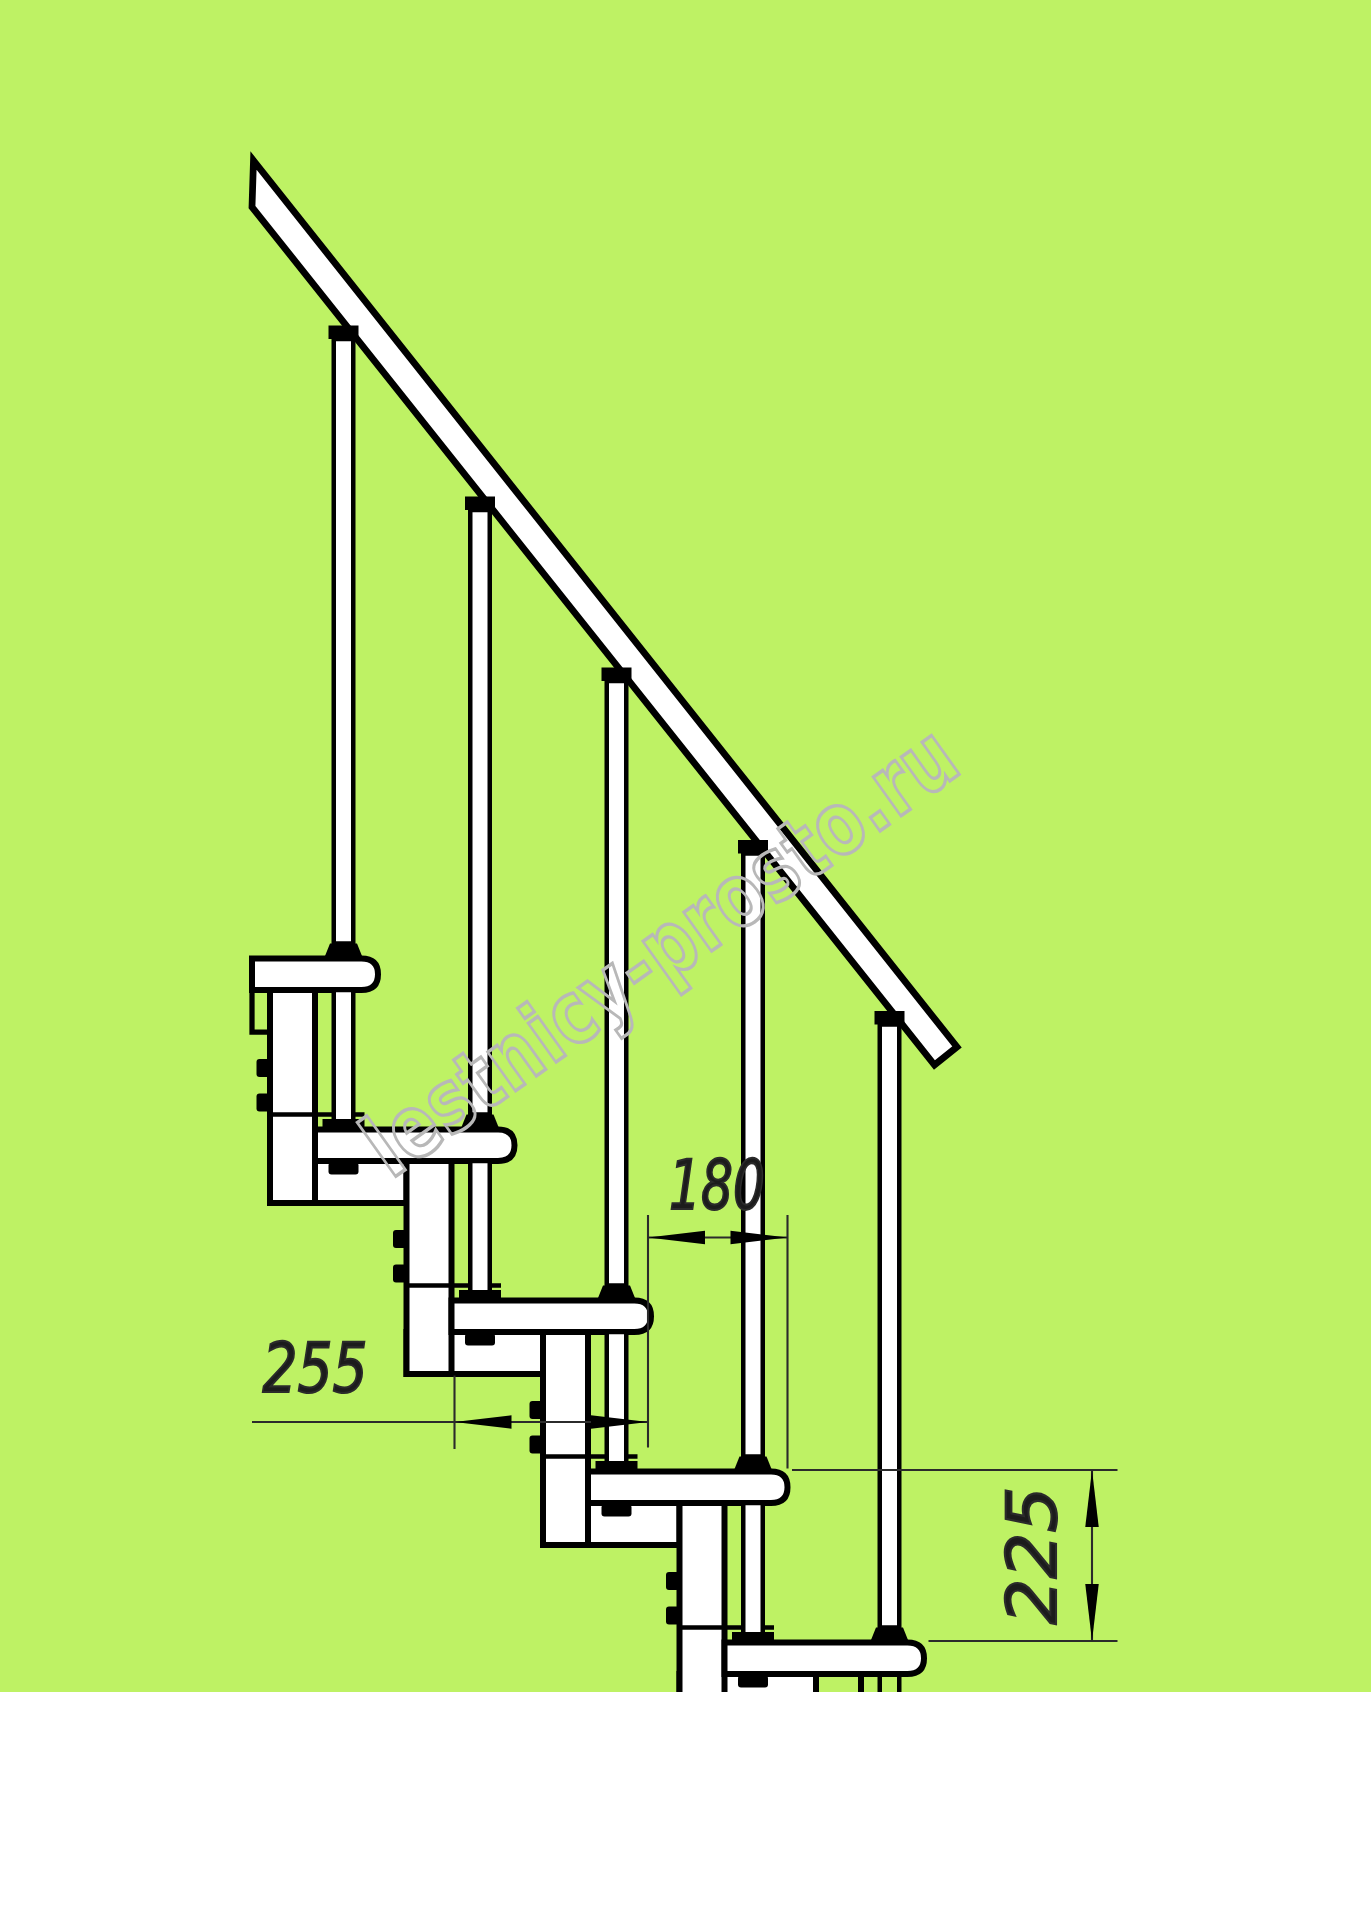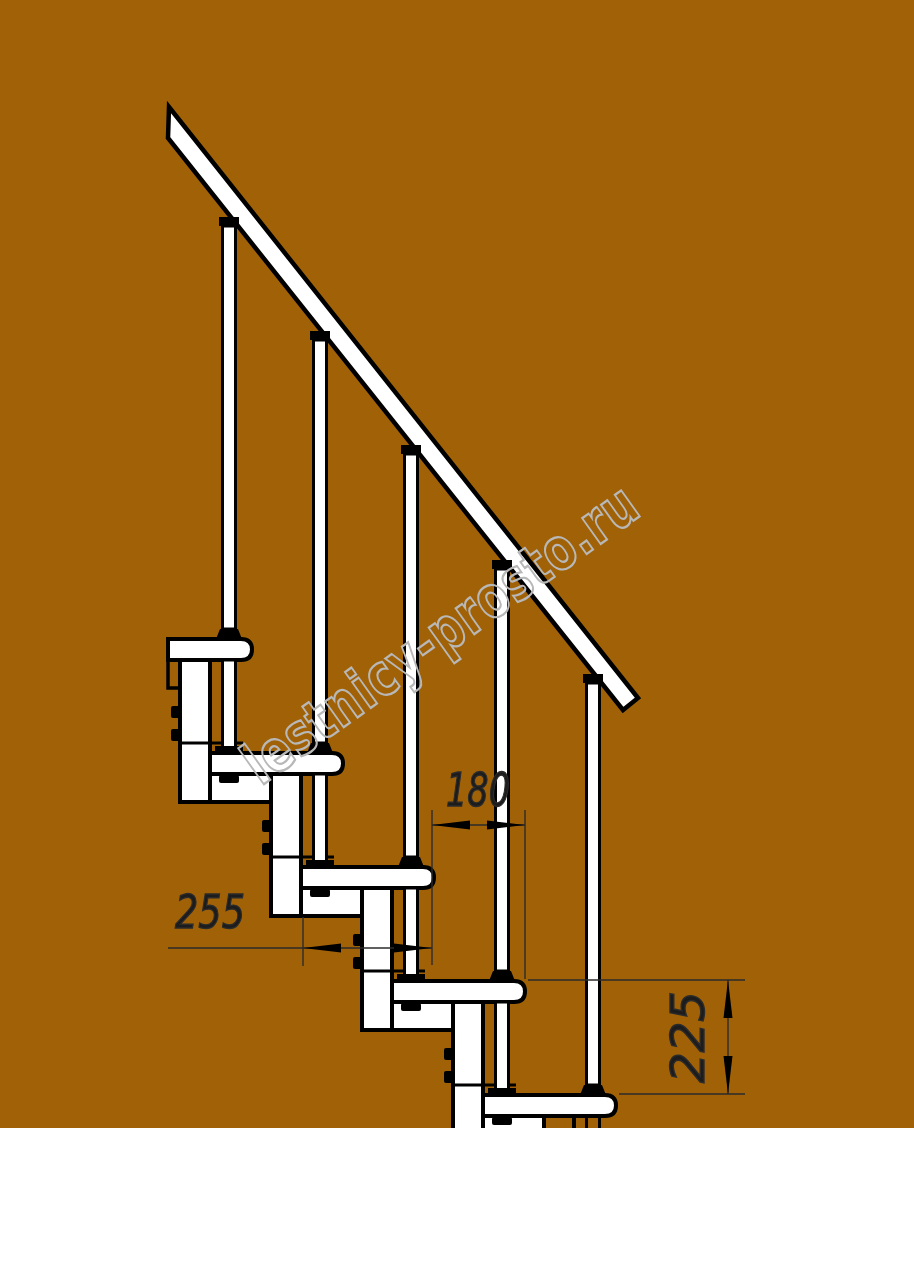--- a/index.html
+++ b/index.html
@@ -4,21 +4,21 @@
 <style>
   html, body {
     margin: 0;
     padding: 0;
     background: #ffffff;
   }
   .canvas {
     position: relative;
     width: 914px;
     height: 1128px;
-    background: #a16207;
+    background: #bef264;
     overflow: hidden;
     font-family: "DejaVu Sans", sans-serif;
   }
   svg { display: block; }
   .dim-text {
     font-family: "DejaVu Sans", sans-serif;
     font-style: italic;
     font-size: 46px;
     fill: #1c1c1c;
   }

